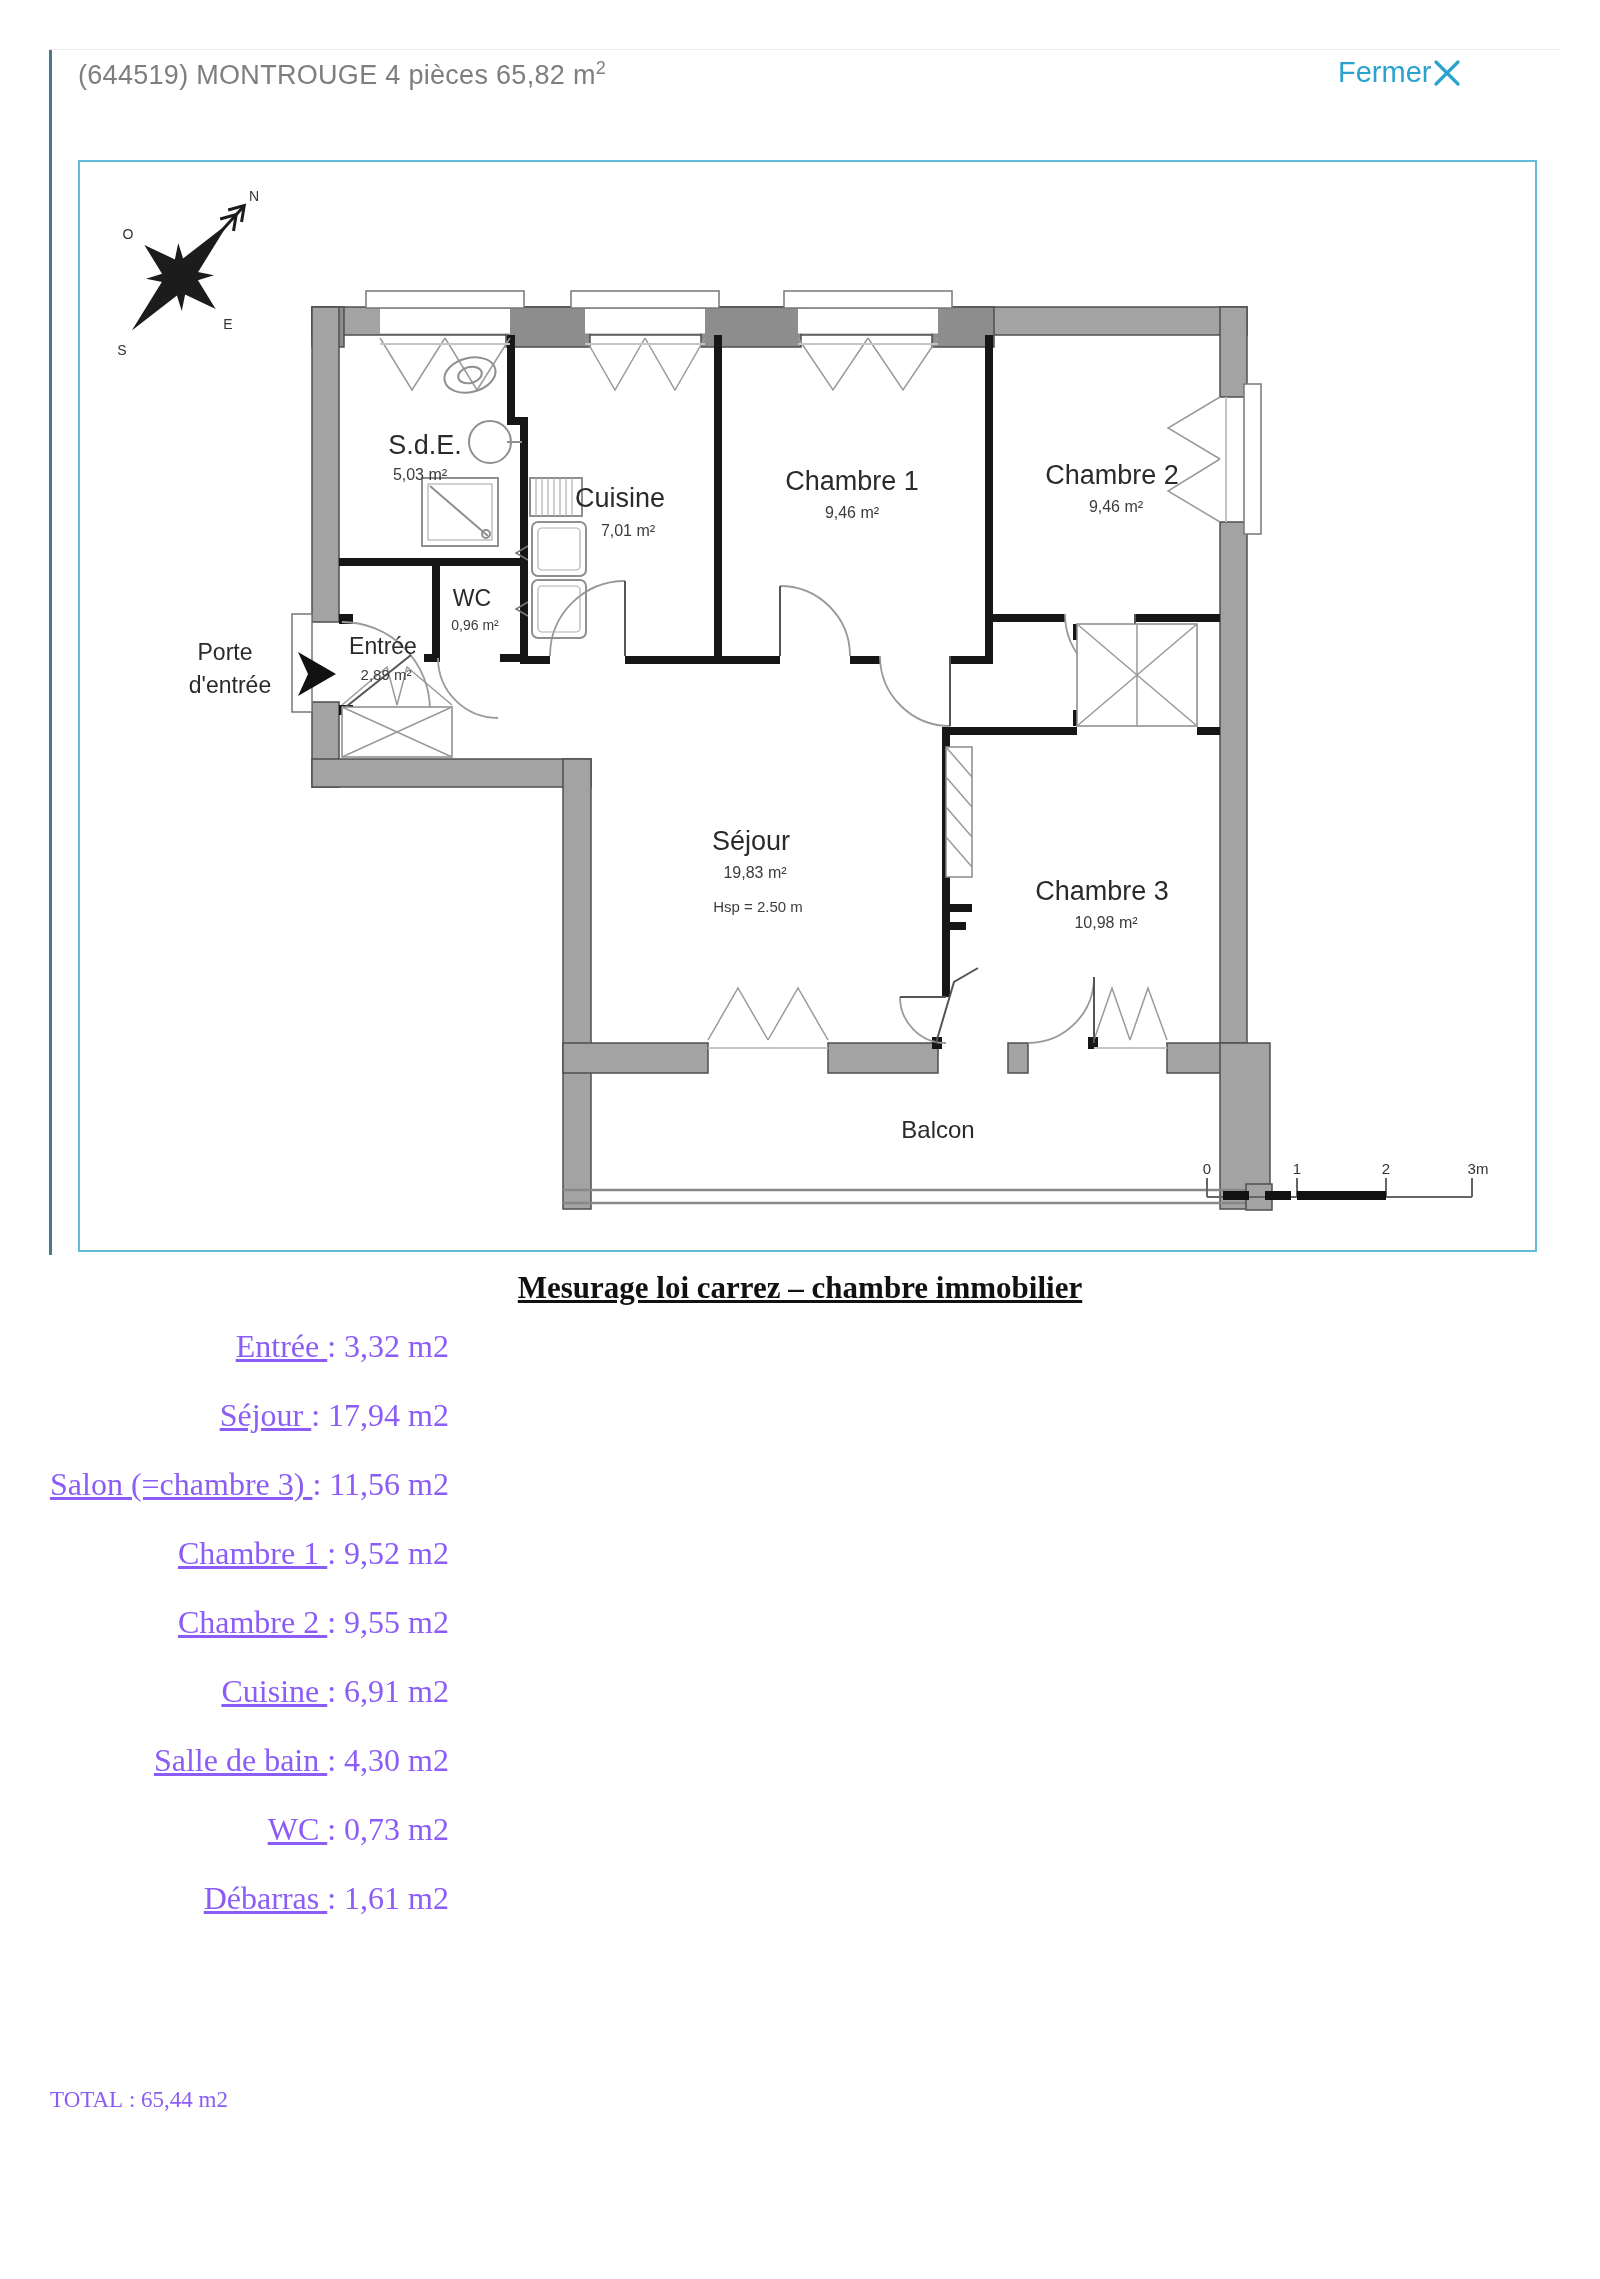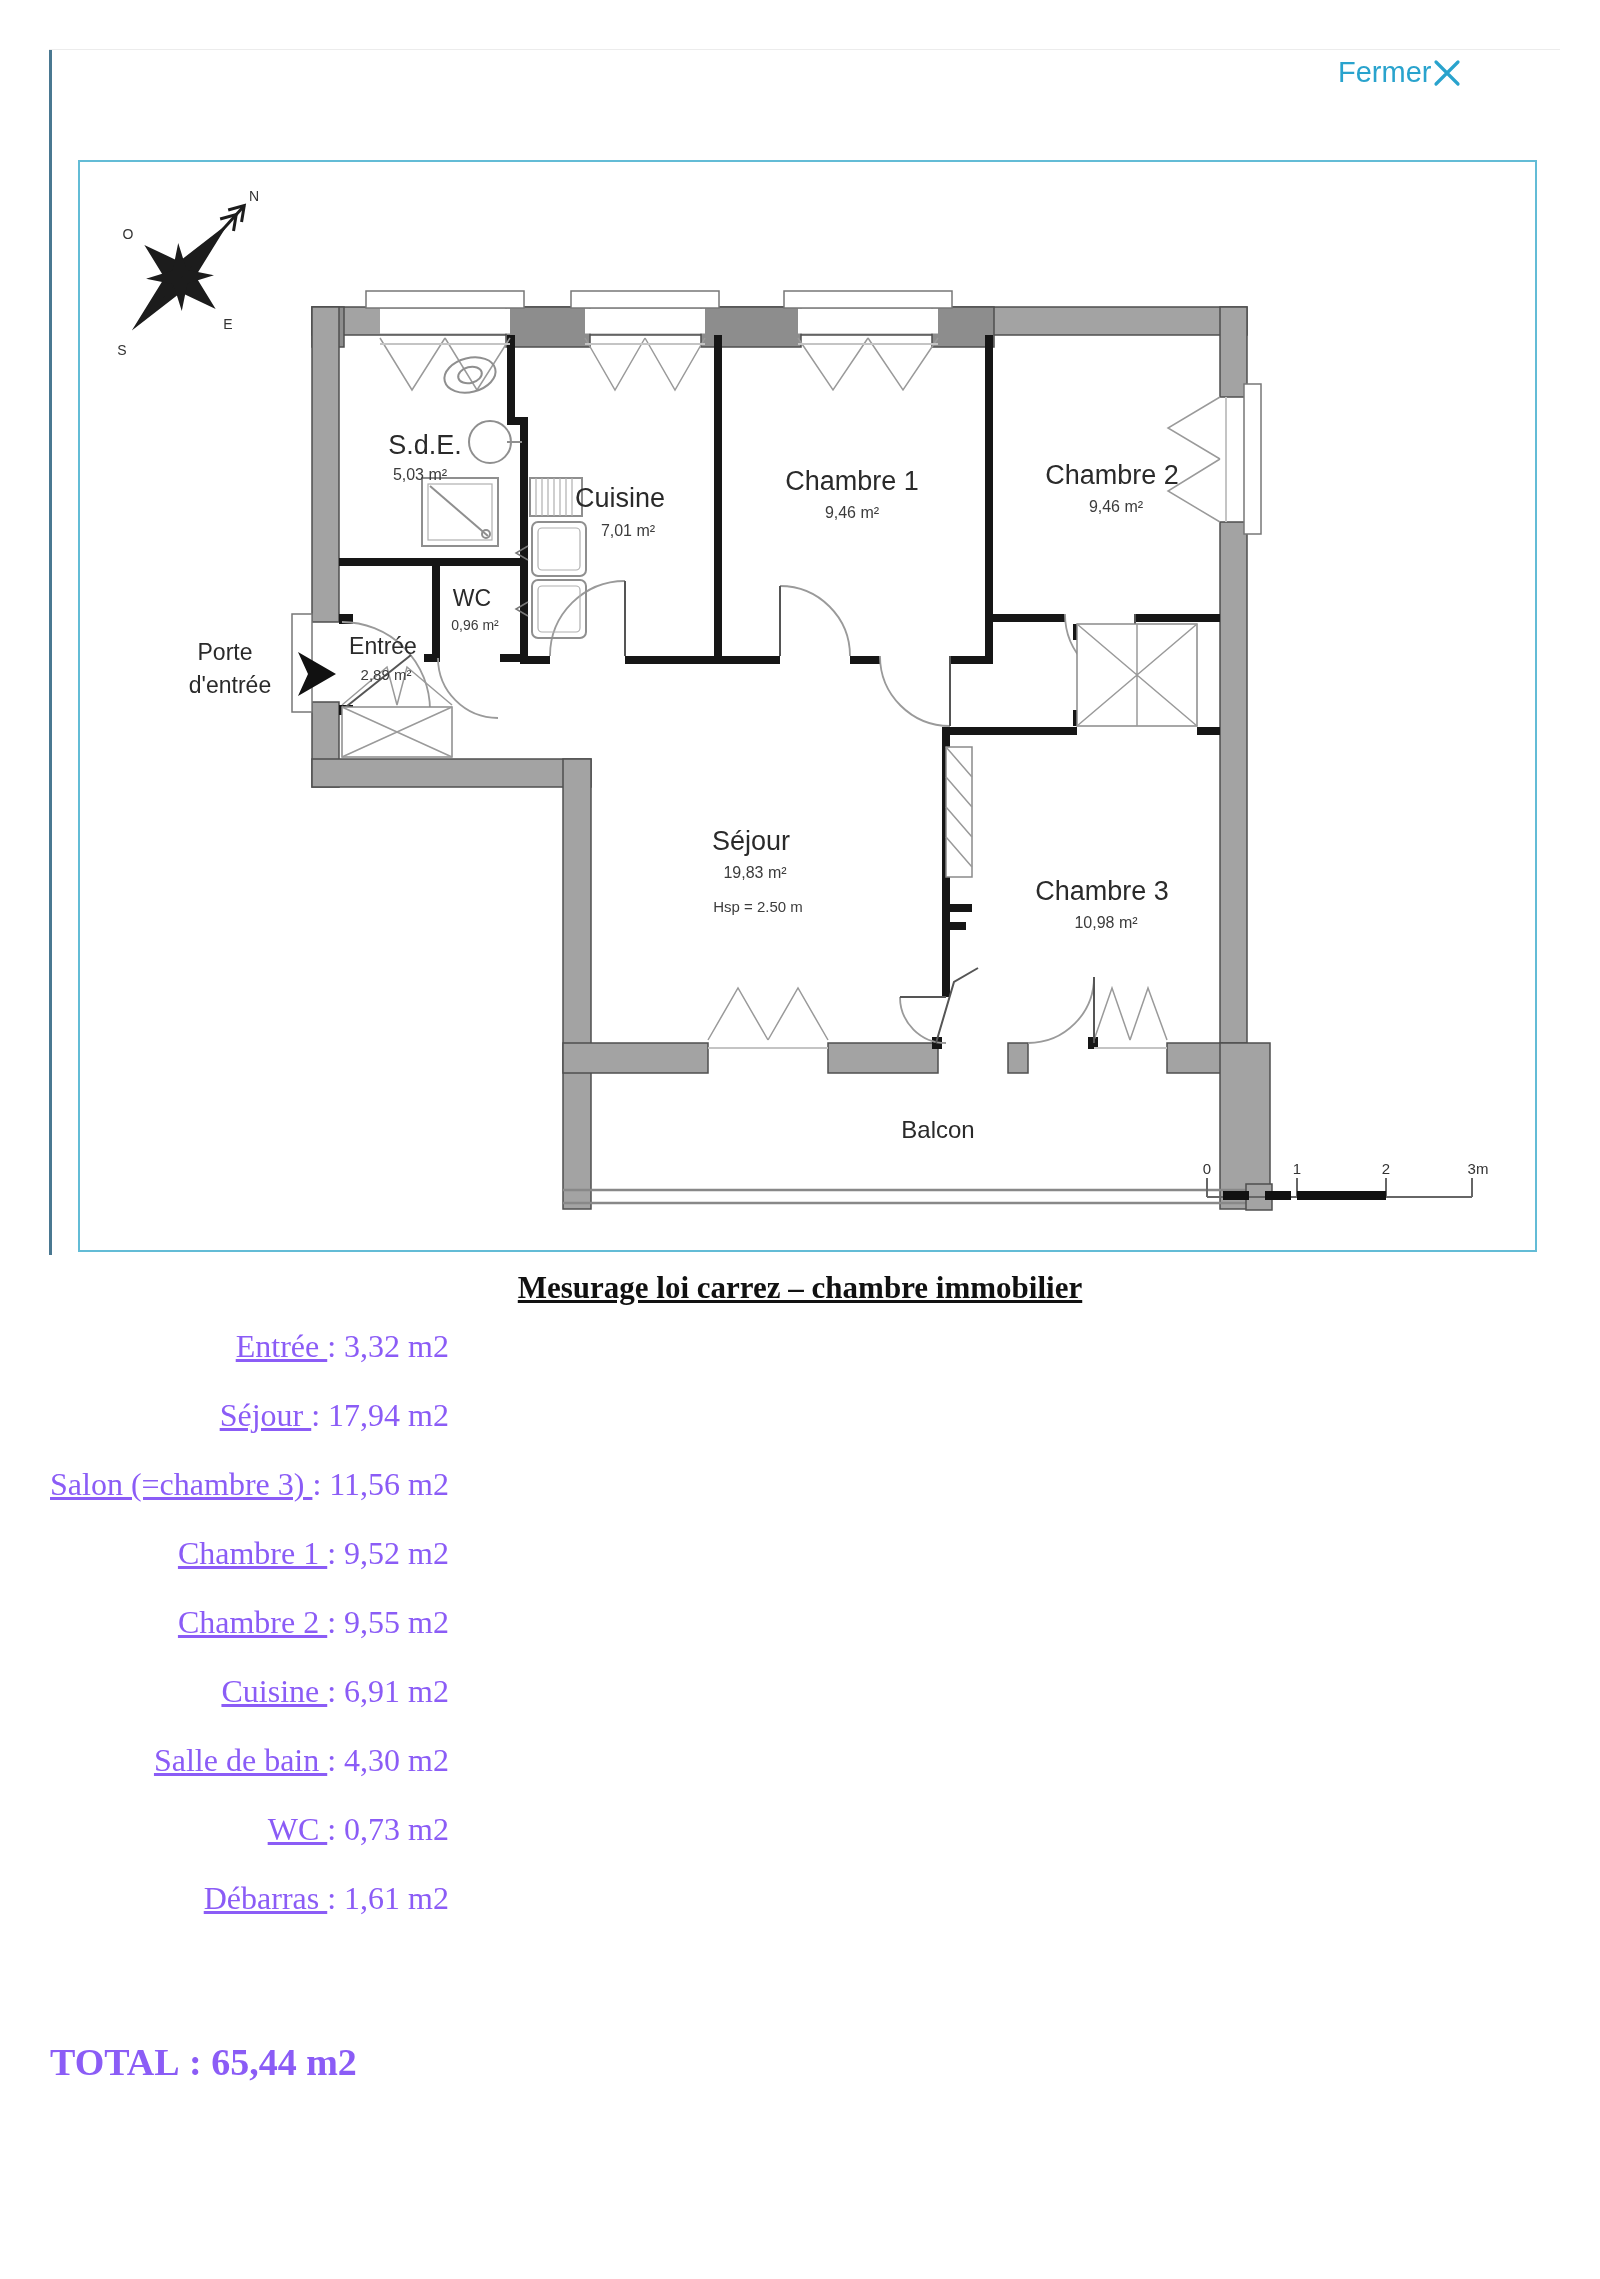--- a/index.html
+++ b/index.html
@@ -14,21 +14,21 @@
   .close-btn svg{display:block;}
   .plan-box{position:absolute;left:78px;top:160px;width:1455px;height:1088px;
             border:2px solid #63bcd6;background:#fff;}
   .heading{position:absolute;left:0;top:1270px;width:1600px;text-align:center;
            font-family:"Liberation Serif",serif;font-weight:bold;font-size:31px;color:#111;
            text-decoration:underline;}
   .measurements{position:absolute;left:50px;top:1328px;font-family:"Liberation Serif",serif;
                 font-size:32px;color:#8b5cf6;text-align:right;}
   .m-row{line-height:36px;margin-bottom:33px;}
   .m-row .u{text-decoration:underline;}
-  .total-row{margin-top:50px;font-weight:bold;font-size:38px;}
+  .total-row{margin-top:97px;font-weight:normal;font-size:23px;}
   
   .wg{fill:#a3a3a3;stroke:#4f4f4f;stroke-width:1.5;}
   .wgd{fill:#8d8d8d;stroke:#4f4f4f;stroke-width:1.5;}
   .sill{fill:#ffffff;stroke:#777;stroke-width:1.5;}
   .bw{fill:#161616;stroke:none;}
   .arc{fill:none;stroke:#9a9a9a;stroke-width:1.8;}
   .leaf{fill:none;stroke:#555;stroke-width:2;}
   .win{fill:none;stroke:#9a9a9a;stroke-width:1.5;}
   .fix{fill:none;stroke:#8f8f8f;stroke-width:2;}
   .fixl{fill:none;stroke:#b0b0b0;stroke-width:1.2;}
@@ -39,20 +39,21 @@
   .cl{font-family:"Liberation Sans",sans-serif;font-size:14px;fill:#333;text-anchor:middle;}
   .sc{font-family:"Liberation Sans",sans-serif;font-size:15px;fill:#333;text-anchor:middle;}
 </style>
 </head>
 <body>
 
 <div class="page">
   <div class="panel-top-border"></div>
   <div class="panel-left-border"></div>
 
+  <div class="doc-title"><span>(644519) MONTROUGE 4 pièces 65,82 m</span><sup>2</sup></div>
 
   <div class="close-btn">
     <span>Fermer</span>
     <span>
       <svg width="32" height="32" viewBox="0 0 32 32">
         <path d="M5,5 L27,27 M27,5 L5,27" stroke="#29a3cd" stroke-width="3.2" stroke-linecap="round" fill="none"></path>
       </svg>
     </span>
   </div>
 

